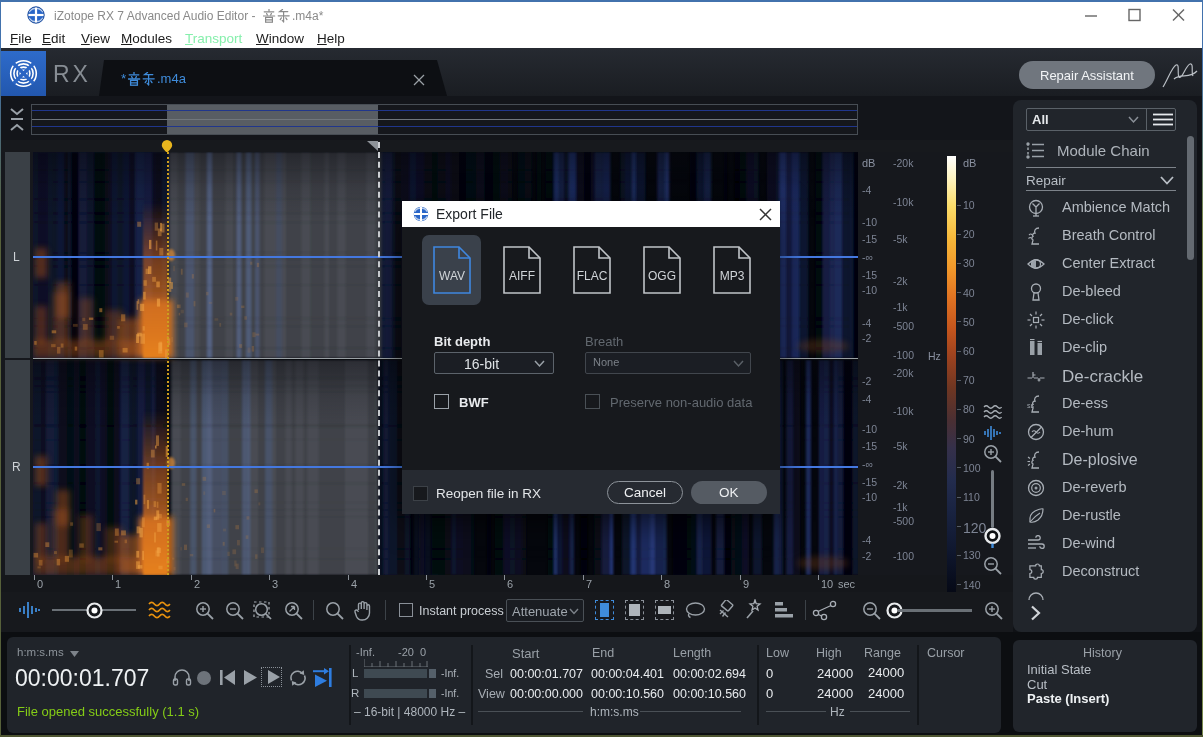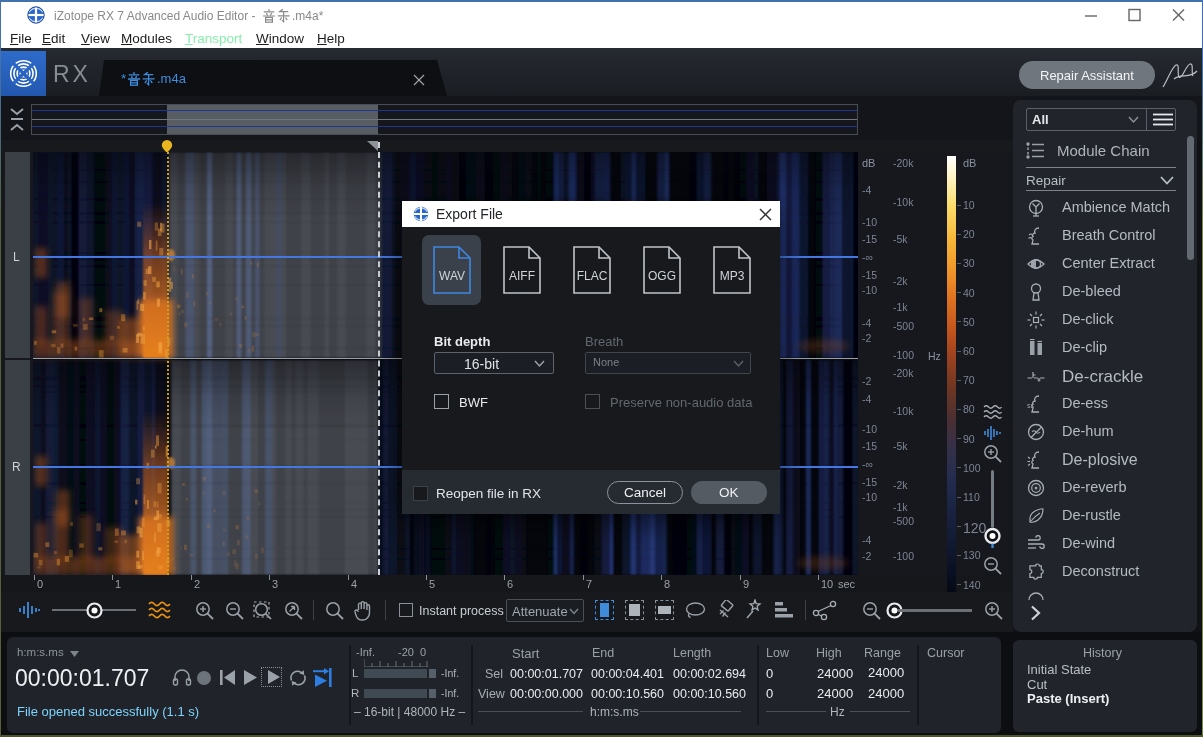--- a/index.html
+++ b/index.html
@@ -840,21 +840,21 @@
 <div class="" style="position:absolute;left:7px;top:637px;width:994px;height:96px;background:#20242a;border-radius:6px"></div>
 <div class="" style="position:absolute;left:349px;top:645px;width:2px;height:80px;background:#13161a"></div>
 <div class="" style="position:absolute;left:471px;top:645px;width:2px;height:80px;background:#13161a"></div>
 <div class="" style="position:absolute;left:757px;top:645px;width:2px;height:80px;background:#13161a"></div>
 <div class="" style="position:absolute;left:917px;top:645px;width:2px;height:80px;background:#13161a"></div>
 <div class="txt" style="left:17px;top:646px;font-size:11.5px;color:#8d949b">h:m:s.ms</div>
 <svg class="abs" style="left:70px;top:651px" width="9" height="6">
     <path d="M0 0 L9 0 L4.5 6 Z" fill="#7d838a"></path>
   </svg>
 <div class="txt" style="left:15px;top:665px;font-size:23px;color:#eef1f3">00:00:01.707</div>
-<div class="txt" style="left:17px;top:704px;font-size:13px;color:#7dd3fc">File opened successfully (1.1 s)</div>
+<div class="txt" style="left:17px;top:704px;font-size:13px;color:#84cc16">File opened successfully (1.1 s)</div>
 <svg class="abs" style="left:172px;top:668px" width="20" height="19">
     <path d="M3 13 V9 a7 7 0 0 1 14 0 V13" fill="none" stroke="#9aa1a8" stroke-width="1.5"></path>
     <rect x="1.5" y="11" width="4" height="6" rx="1.5" fill="none" stroke="#9aa1a8" stroke-width="1.4"></rect>
     <rect x="14.5" y="11" width="4" height="6" rx="1.5" fill="none" stroke="#9aa1a8" stroke-width="1.4"></rect>
   </svg>
 <svg class="abs" style="left:196px;top:670px" width="16" height="16">
     <circle cx="8" cy="8" r="7" fill="#6d737a"></circle>
   </svg>
 <svg class="abs" style="left:219px;top:670px" width="17" height="15">
     <rect x="1" y="0" width="2.6" height="15" fill="#9aa1a8"></rect>
@@ -1112,21 +1112,21 @@
 <svg class="abs" style="left:534px;top:360px;z-index:22" width="11" height="8">
     <path d="M1 1 L5.5 6 L10 1" stroke="#9aa1a8" stroke-width="1.5" fill="none"></path>
   </svg>
 <div class="txt" style="left:585px;top:334px;font-size:13px;color:#62686f;z-index:22">Breath</div>
 <div class="" style="position:absolute;left:585px;top:352px;width:166px;height:22px;background:#1b1e24;border:1px solid #41464d;border-radius:2px;z-index:22"></div>
 <div class="txt" style="left:593px;top:356px;font-size:11px;color:#7b8188;z-index:22">None</div>
 <svg class="abs" style="left:733px;top:360px;z-index:22" width="11" height="8">
     <path d="M1 1 L5.5 6 L10 1" stroke="#5a6067" stroke-width="1.5" fill="none"></path>
   </svg>
 <div class="" style="position:absolute;left:434px;top:394px;width:15px;height:15px;border:1.5px solid #9aa1a8;background:#17191d;z-index:22"></div>
-<div class="txt" style="left:459px;top:395px;font-size:13px;color:#e8eaed;font-weight:normal;z-index:22">BWF</div>
+<div class="txt" style="left:459px;top:395px;font-size:13px;color:#e8eaed;font-weight:bold;z-index:22">BWF</div>
 <div class="" style="position:absolute;left:585px;top:394px;width:15px;height:15px;border:1.5px solid #4a5056;background:#17191d;z-index:22"></div>
 <div class="txt" style="left:610px;top:395px;font-size:13px;color:#62686f;z-index:22">Preserve non-audio data</div>
 <div class="" style="position:absolute;left:402px;top:470px;width:378px;height:44px;background:#262a31;z-index:21"></div>
 <div class="" style="position:absolute;left:413px;top:486px;width:15px;height:15px;border:1.5px solid #3c4147;background:#17191d;z-index:22"></div>
 <div class="txt" style="left:436px;top:486px;font-size:13.5px;color:#e2e5e8;z-index:22">Reopen file in RX</div>
 <div class="abs" style="left:607px;top:481px;width:76px;height:23px;border-radius:12px;border:1.5px solid #8d939a;z-index:22"></div>
 <div class="txt" style="left:624px;top:485px;font-size:13.5px;color:#eef0f2;z-index:22">Cancel</div>
 <div class="abs" style="left:691px;top:481px;width:76px;height:23px;border-radius:12px;background:#555b63;z-index:22"></div>
 <div class="txt" style="left:719px;top:485px;font-size:13.5px;color:#eef0f2;z-index:22">OK</div>
 </body></html>

